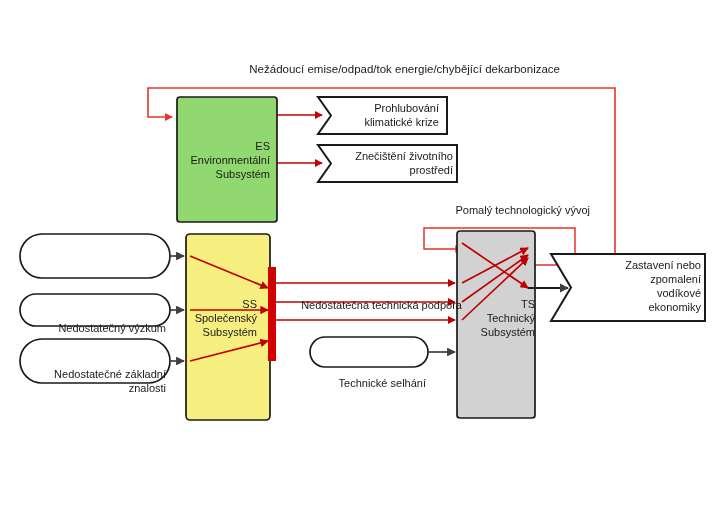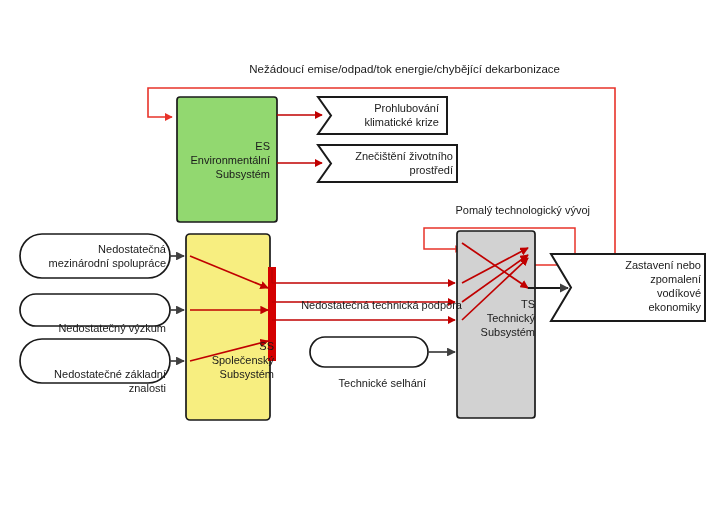--- a/index.html
+++ b/index.html
@@ -167,41 +167,39 @@
       <path d="M 551 254 L 705 254 L 705 321 L 551 321 L 571 287.5 Z" fill="#ffffff" stroke="#1a1a1a" stroke-width="2" stroke-linejoin="miter"></path>
     </g>
   </svg>
 
   <div class="lbl lbl-title" style="left:160px; top:62px; width:400px;">Nežádoucí emise/odpad/tok energie/chybějící dekarbonizace</div>
 
   <div class="lbl lbl-box" style="left:170px; top:139px; width:100px;">ES
 Environmentální
 Subsystém</div>
 
-  <div class="lbl lbl-box" style="left:190px; top:297px; width:84px;margin-top:42px;">SS
+  <div class="lbl lbl-box" style="left:173px; top:297px; width:84px;">SS
 Společenský
 Subsystém</div>
 
   <div class="lbl lbl-box" style="left:457px; top:297px; width:78px;">TS
 Technický
 Subsystém</div>
 
   <div class="lbl lbl-box" style="left:327px; top:101px; width:112px;">Prohlubování
 klimatické krize</div>
 
   <div class="lbl lbl-box" style="left:331px; top:149px; width:122px;">Znečištění životního
 prostředí</div>
 
   <div class="lbl lbl-box" style="left:571px; top:258px; width:130px;">Zastavení nebo
 zpomalení
 vodíkové
 ekonomiky</div>
 
-  <div class="lbl lbl-oval" style="left:24px; top:242px; width:142px;">Nedostatečná
-mezinárodní spolupráce</div>
 
   <div class="lbl lbl-oval" style="left:24px; top:301px; width:142px;margin-top:20px;">Nedostatečný výzkum</div>
 
   <div class="lbl lbl-oval" style="left:24px; top:347px; width:142px;margin-top:20px;">Nedostatečné základní
 znalosti</div>
 
   <div class="lbl lbl-oval" style="left:312px; top:344px; width:114px;margin-top:32px;">Technické selhání</div>
 
 
   <div class="lbl lbl-flow" style="left:278px; top:286px; width:184px;margin-top:12px;">Nedostatečná technická podpora</div>

